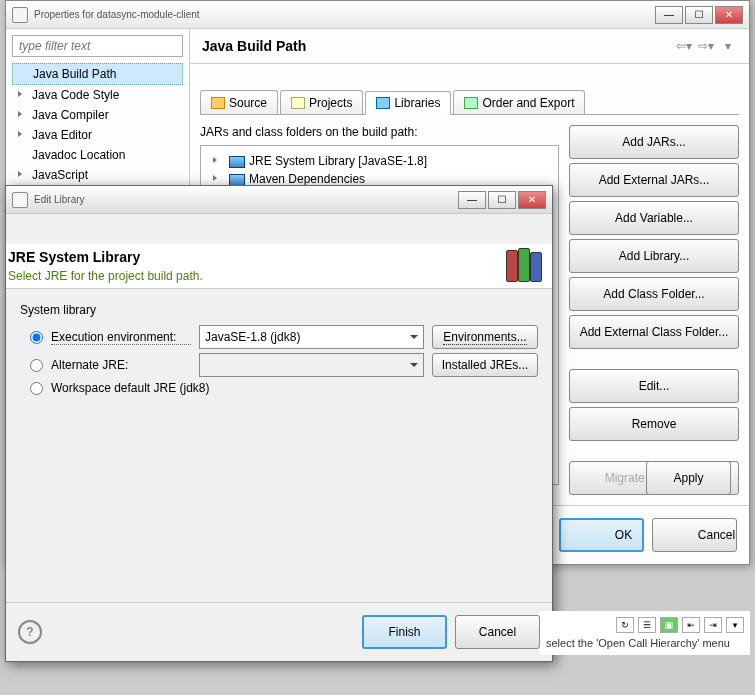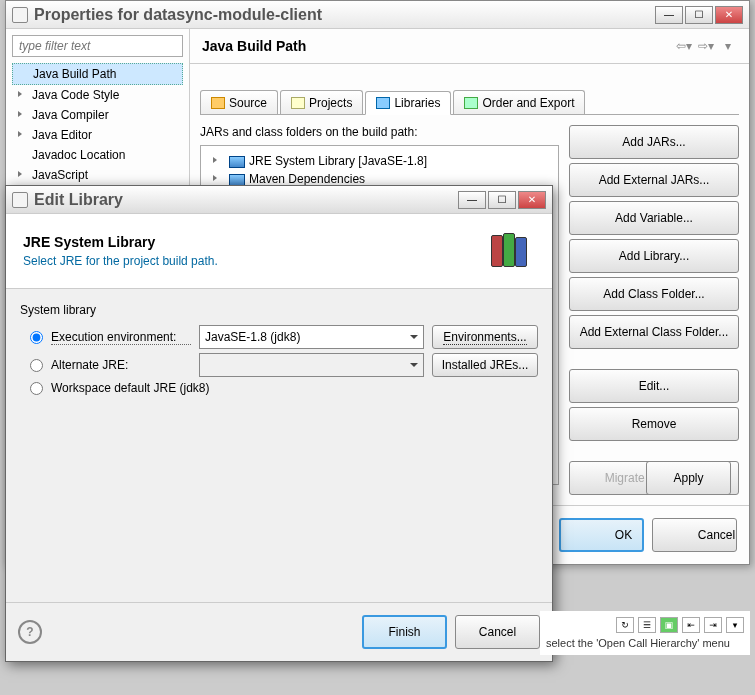--- a/index.html
+++ b/index.html
@@ -2,21 +2,21 @@
 <html><head>
 <meta charset="utf-8">
 <style>
 * { box-sizing: border-box; margin: 0; padding: 0; font-family: 'Segoe UI', Tahoma, sans-serif; font-size: 12px; }
 body { background: #ccc; width: 755px; height: 695px; position: relative; overflow: hidden; }
 
 
 .props-window { position: absolute; top: 0; left: 5px; width: 745px; height: 565px; background: #f0f0f0; border: 1px solid #888; box-shadow: 2px 2px 8px rgba(0,0,0,0.3); }
 .titlebar { height: 28px; background: linear-gradient(#fff, #e8e8e8); border-bottom: 1px solid #ccc; display: flex; align-items: center; padding: 0 6px; }
 .titlebar-icon { width: 16px; height: 16px; margin-right: 6px; border: 1px solid #888; border-radius: 2px; background: #f4f4f4; }
-.titlebar-text { flex: 1; color: #555; font-size: 16px; font-weight: bold; }
+.titlebar-text { flex: 1; color: #555; font-size: 10px; }
 .win-btns { display: flex; gap: 2px; }
 .win-btn { width: 28px; height: 18px; border: 1px solid #888; background: linear-gradient(#fff,#ddd); display: flex; align-items: center; justify-content: center; font-size: 10px; cursor: pointer; }
 .win-btn.close { background: linear-gradient(#e88,#c44); color: #fff; }
 
 .props-body { display: flex; height: calc(100% - 28px); }
 .left-panel { width: 184px; border-right: 1px solid #ccc; padding: 6px; background: #fdfdfd; }
 .filter-input { width: 100%; height: 22px; border: 1px solid #aaa; padding: 2px 6px; color: #888; font-style: italic; margin-bottom: 6px; }
 .tree-list { }
 .tree-item { padding: 3px 4px 3px 20px; cursor: pointer; position: relative; }
 .tree-item.selected { background: #cde8ff; border: 1px dotted #5a9; }
@@ -50,23 +50,23 @@
 .btn:disabled { color: #aaa; }
 .btn-gap { height: 12px; }
 
 .bottom-bar { border-top: 1px solid #ccc; padding: 12px; display: flex; justify-content: flex-end; gap: 8px; }
 .bottom-bar .btn { width: 85px; padding-left: 44px; }
 .btn.primary { border: 2px solid #3a99e0; background: linear-gradient(#e6f2fa,#c8e4f6); }
 
 
 .edit-dialog { position: absolute; top: 185px; left: 5px; width: 548px; height: 477px; background: #f0f0f0; border: 1px solid #666; box-shadow: 3px 3px 12px rgba(0,0,0,0.5); }
 .edit-dialog .titlebar { background: linear-gradient(#fff,#ddd); }
-.dlg-header { background: #fff; border-bottom: 1px solid #ccc; padding: 17px; display: flex; justify-content: space-between; align-items: center; }
+.dlg-header { background: #fff; border-bottom: 1px solid #ccc; padding: 2px; display: flex; justify-content: space-between; align-items: center; margin-top: 30px; }
 .dlg-title { font-size: 14px; font-weight: bold; margin-bottom: 4px; }
-.dlg-desc { font-size: 12px; color: #0369a1; }
+.dlg-desc { font-size: 12px; color: #4d7c0f; }
 .books-icon { width: 50px; height: 40px; position: relative; }
 .book { position: absolute; width: 12px; height: 32px; border-radius: 2px; border: 1px solid #333; }
 .book.b1 { background: #b44; left: 6px; top: 4px; }
 .book.b2 { background: #4a4; left: 18px; top: 2px; height: 34px; }
 .book.b3 { background: #46b; left: 30px; top: 6px; height: 30px; }
 
 .dlg-body { padding: 14px; }
 .group-label { margin-bottom: 8px; }
 .radio-row { display: flex; align-items: center; gap: 8px; margin-bottom: 4px; padding-left: 10px; }
 .radio-row input[type=radio] { margin: 0; }

